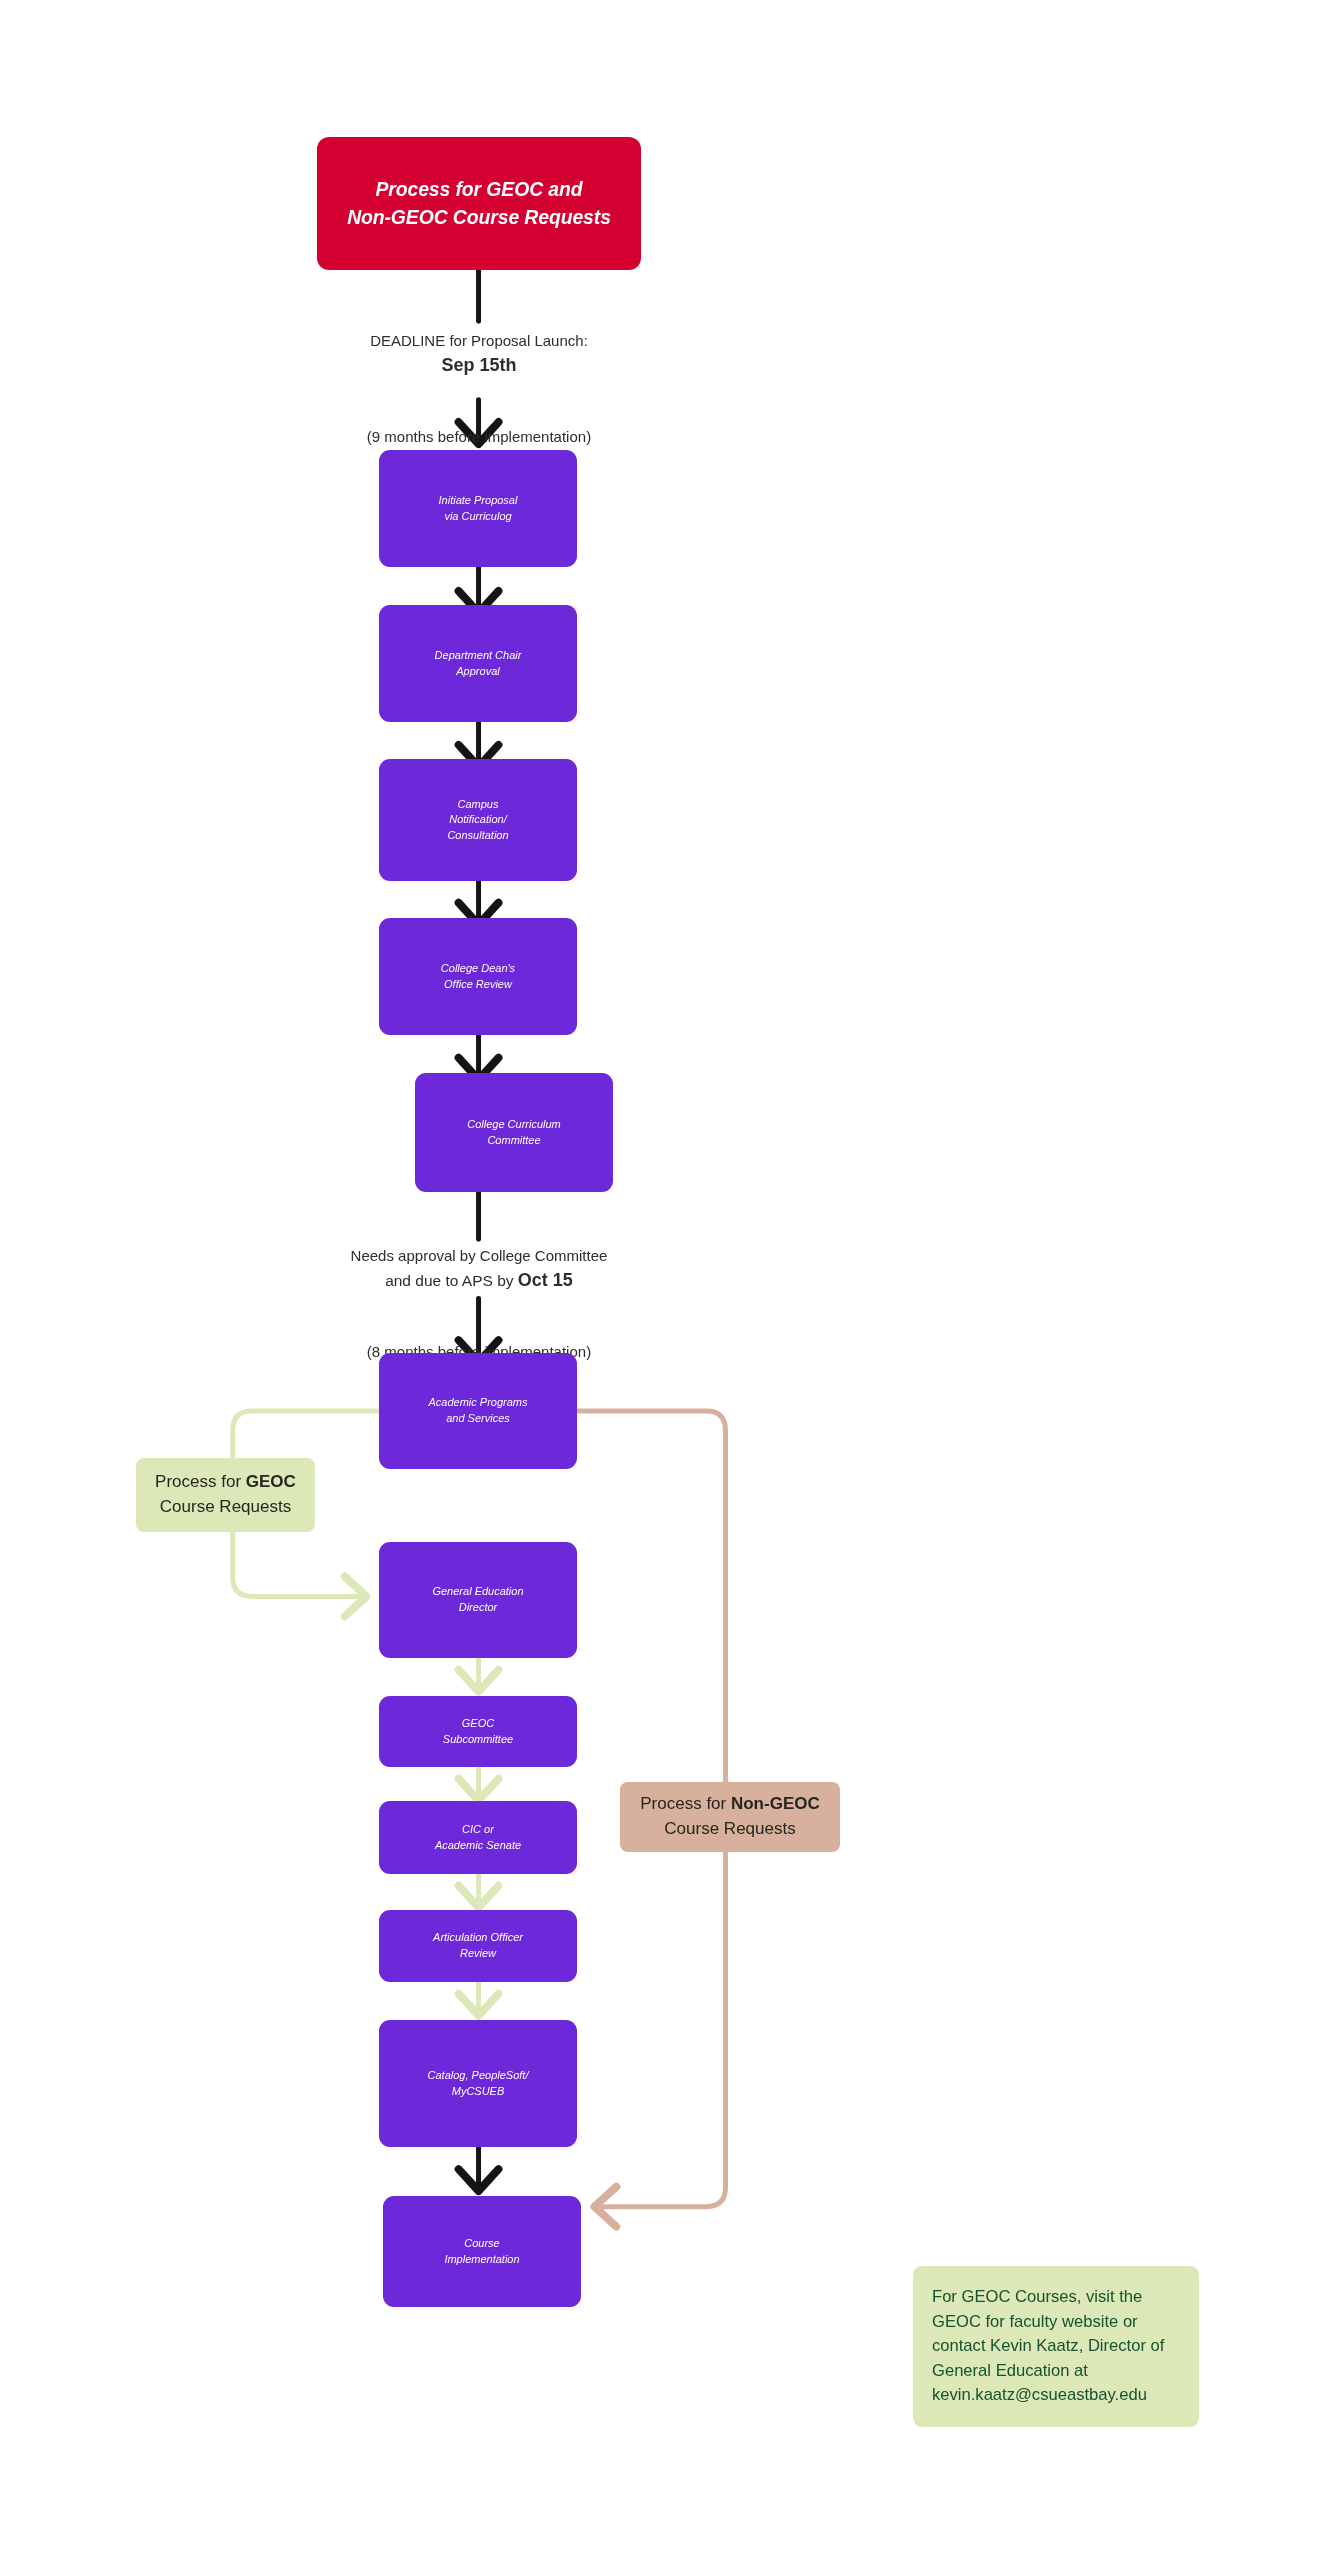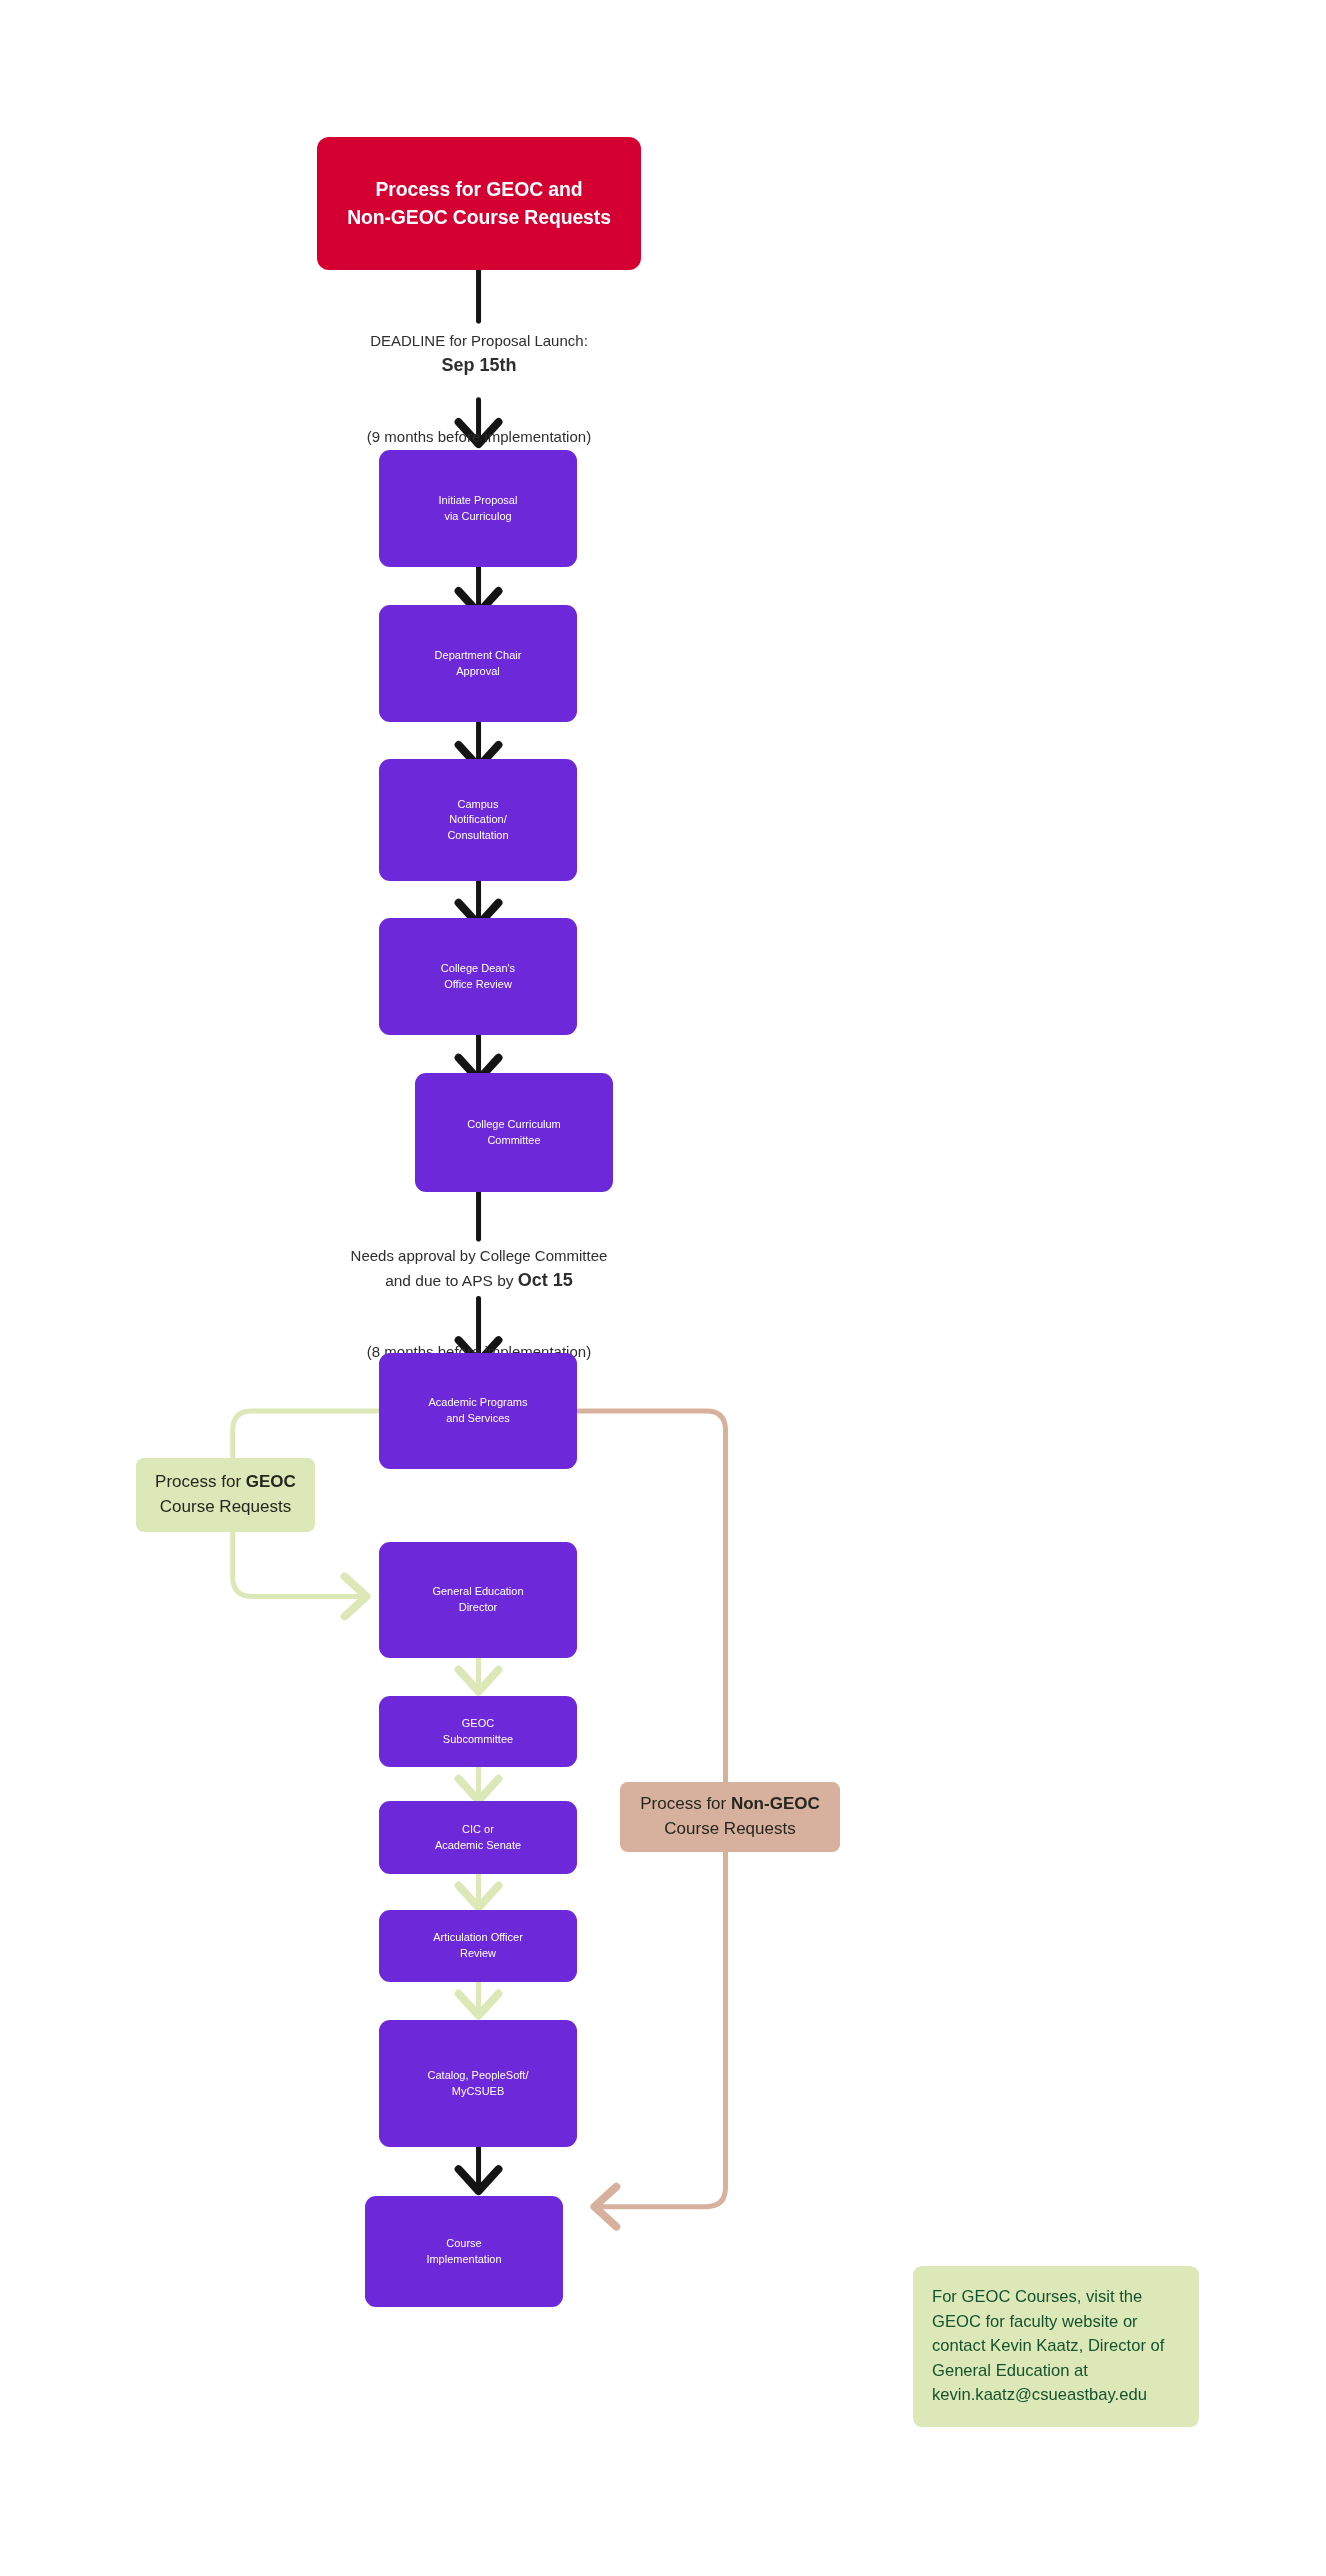--- a/index.html
+++ b/index.html
@@ -17,20 +17,21 @@
   
   .node{
     position:absolute;
     display:flex;
     align-items:center;
     justify-content:flex-start;
     text-align:center;
     border-radius:10px;
     box-sizing:border-box;
     line-height:1.42;
+    font-style:italic;
   }
   .node .lines{display:block;width:100%;}
   .node .ln{display:block;}
 
   .node-title{
     background:#D50032;
     color:#ffffff;
     font-weight:bold;
     font-size:19.4px;
     letter-spacing:-0.1px;
@@ -275,21 +276,21 @@
     </span>
   </div>
 
   <div class="node node-step" style="left:379px; top:2020px; width:198px; height:127px;">
     <span class="lines">
       <span class="ln">Catalog, PeopleSoft/</span>
       <span class="ln">MyCSUEB</span>
     </span>
   </div>
 
-  <div class="node node-step" style="left:365px; top:2196px; width:198px; height:111px;">
+  <div class="node node-step" style="left:383px; top:2196px; width:198px; height:111px;">
     <span class="lines">
       <span class="ln">Course</span>
       <span class="ln">Implementation</span>
     </span>
   </div>
 
   <div class="note" style="left:913px; top:2266px; width:286px; height:161px;">
     <span>For GEOC Courses, visit the GEOC for faculty website or contact Kevin Kaatz, Director of General Education at kevin.kaatz@csueastbay.edu</span>
   </div>
 

